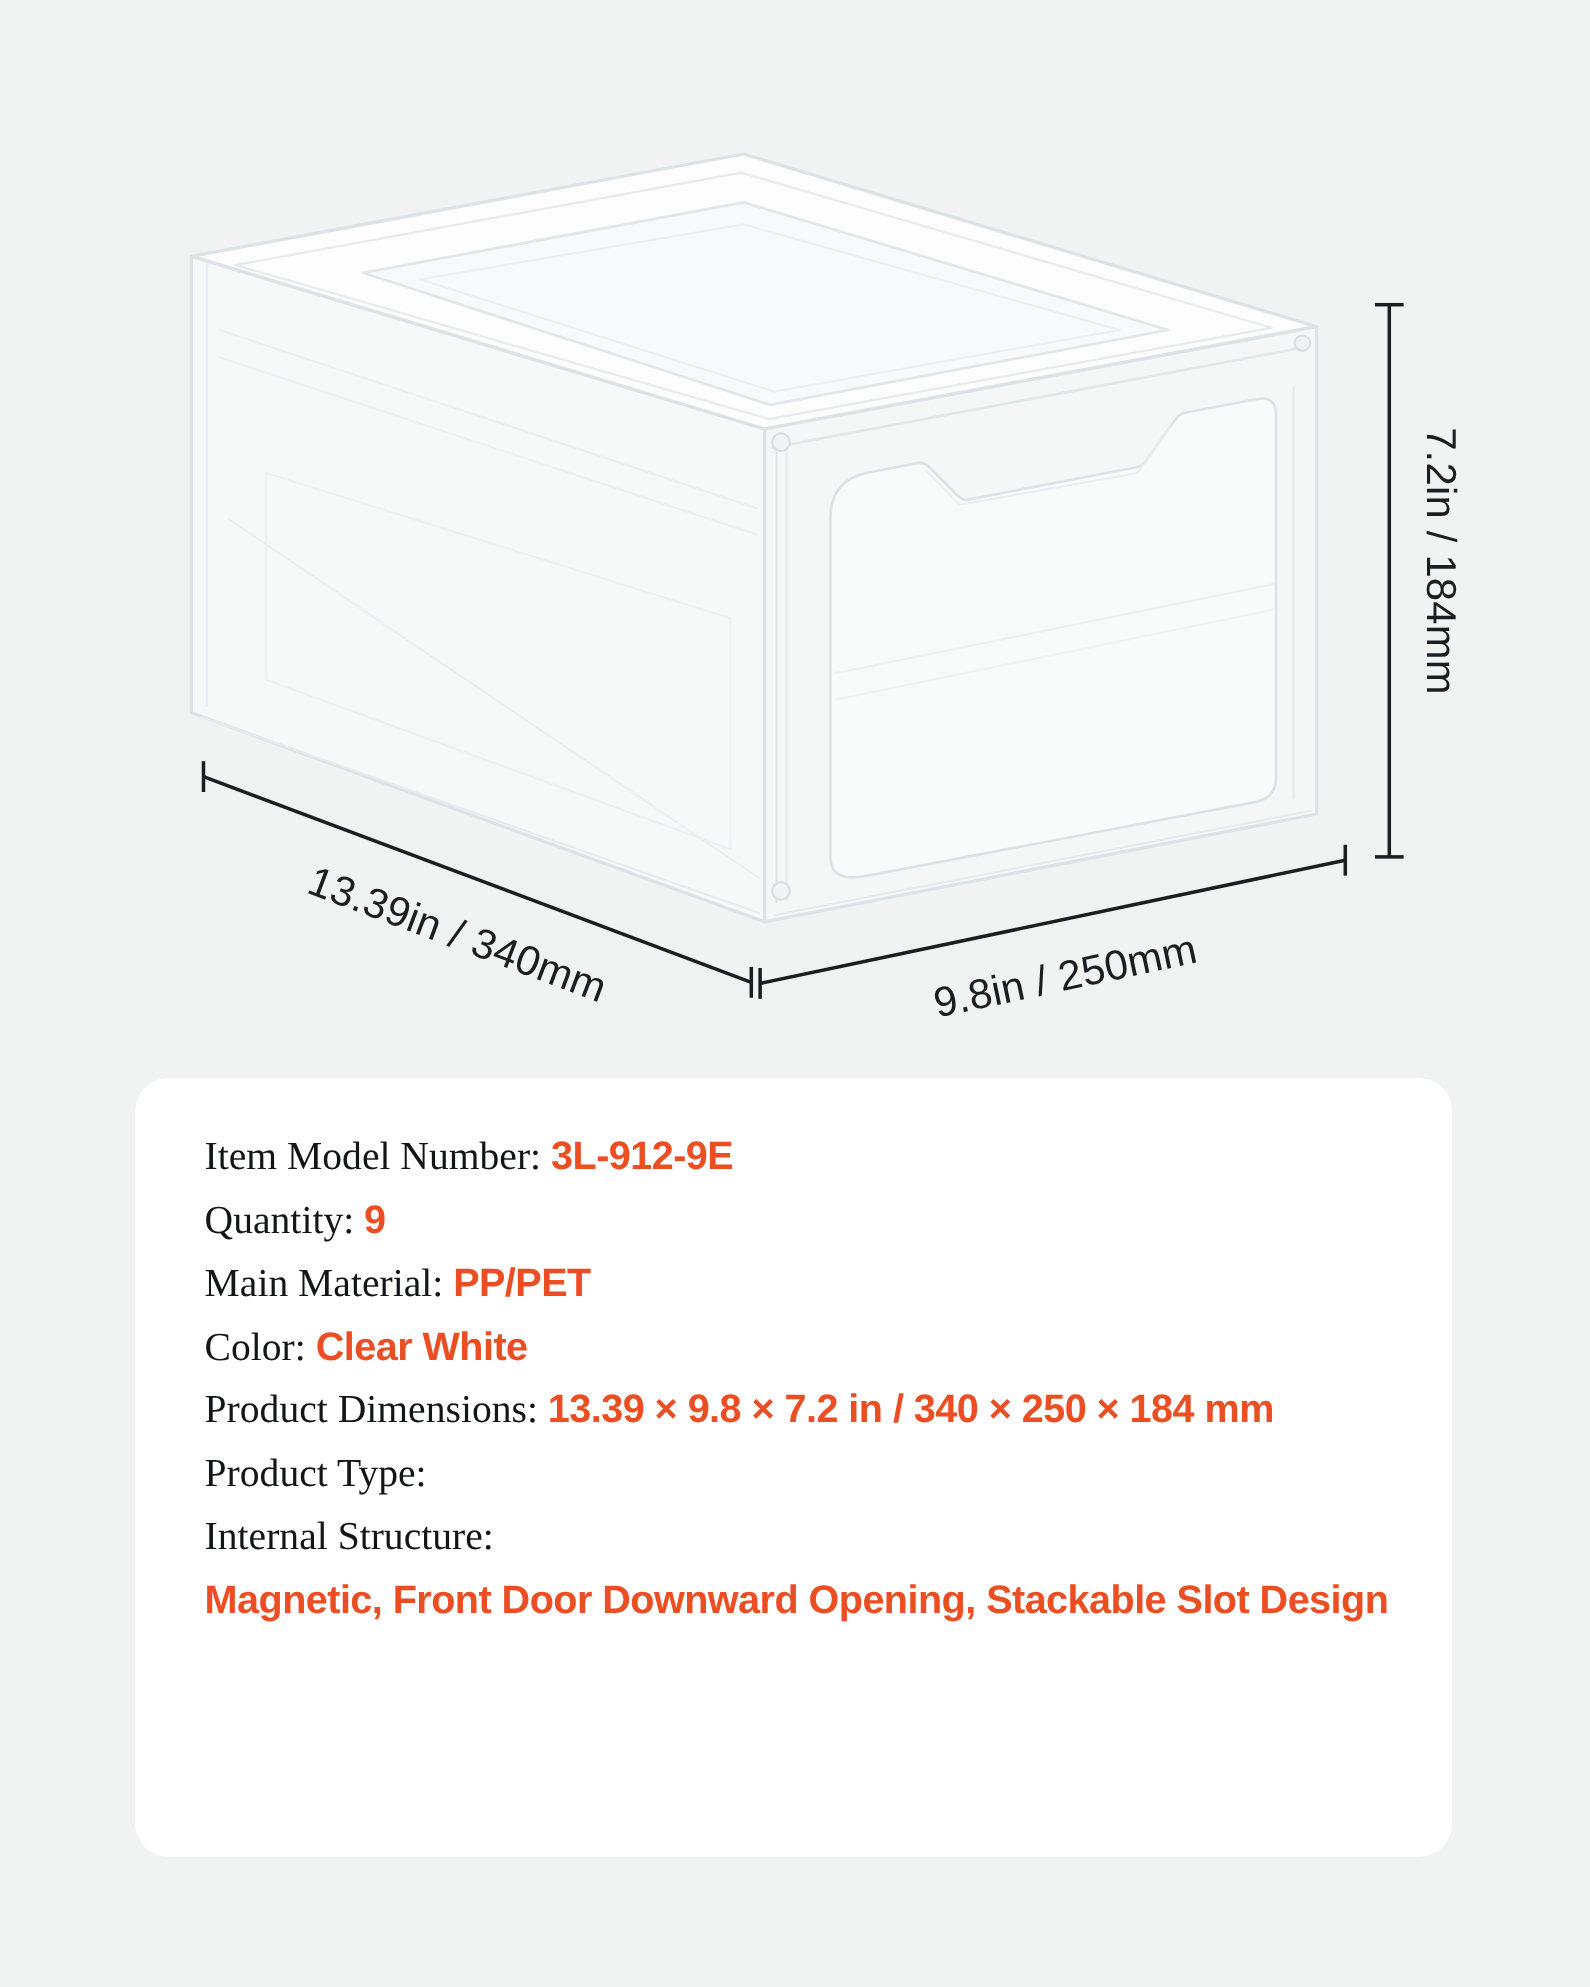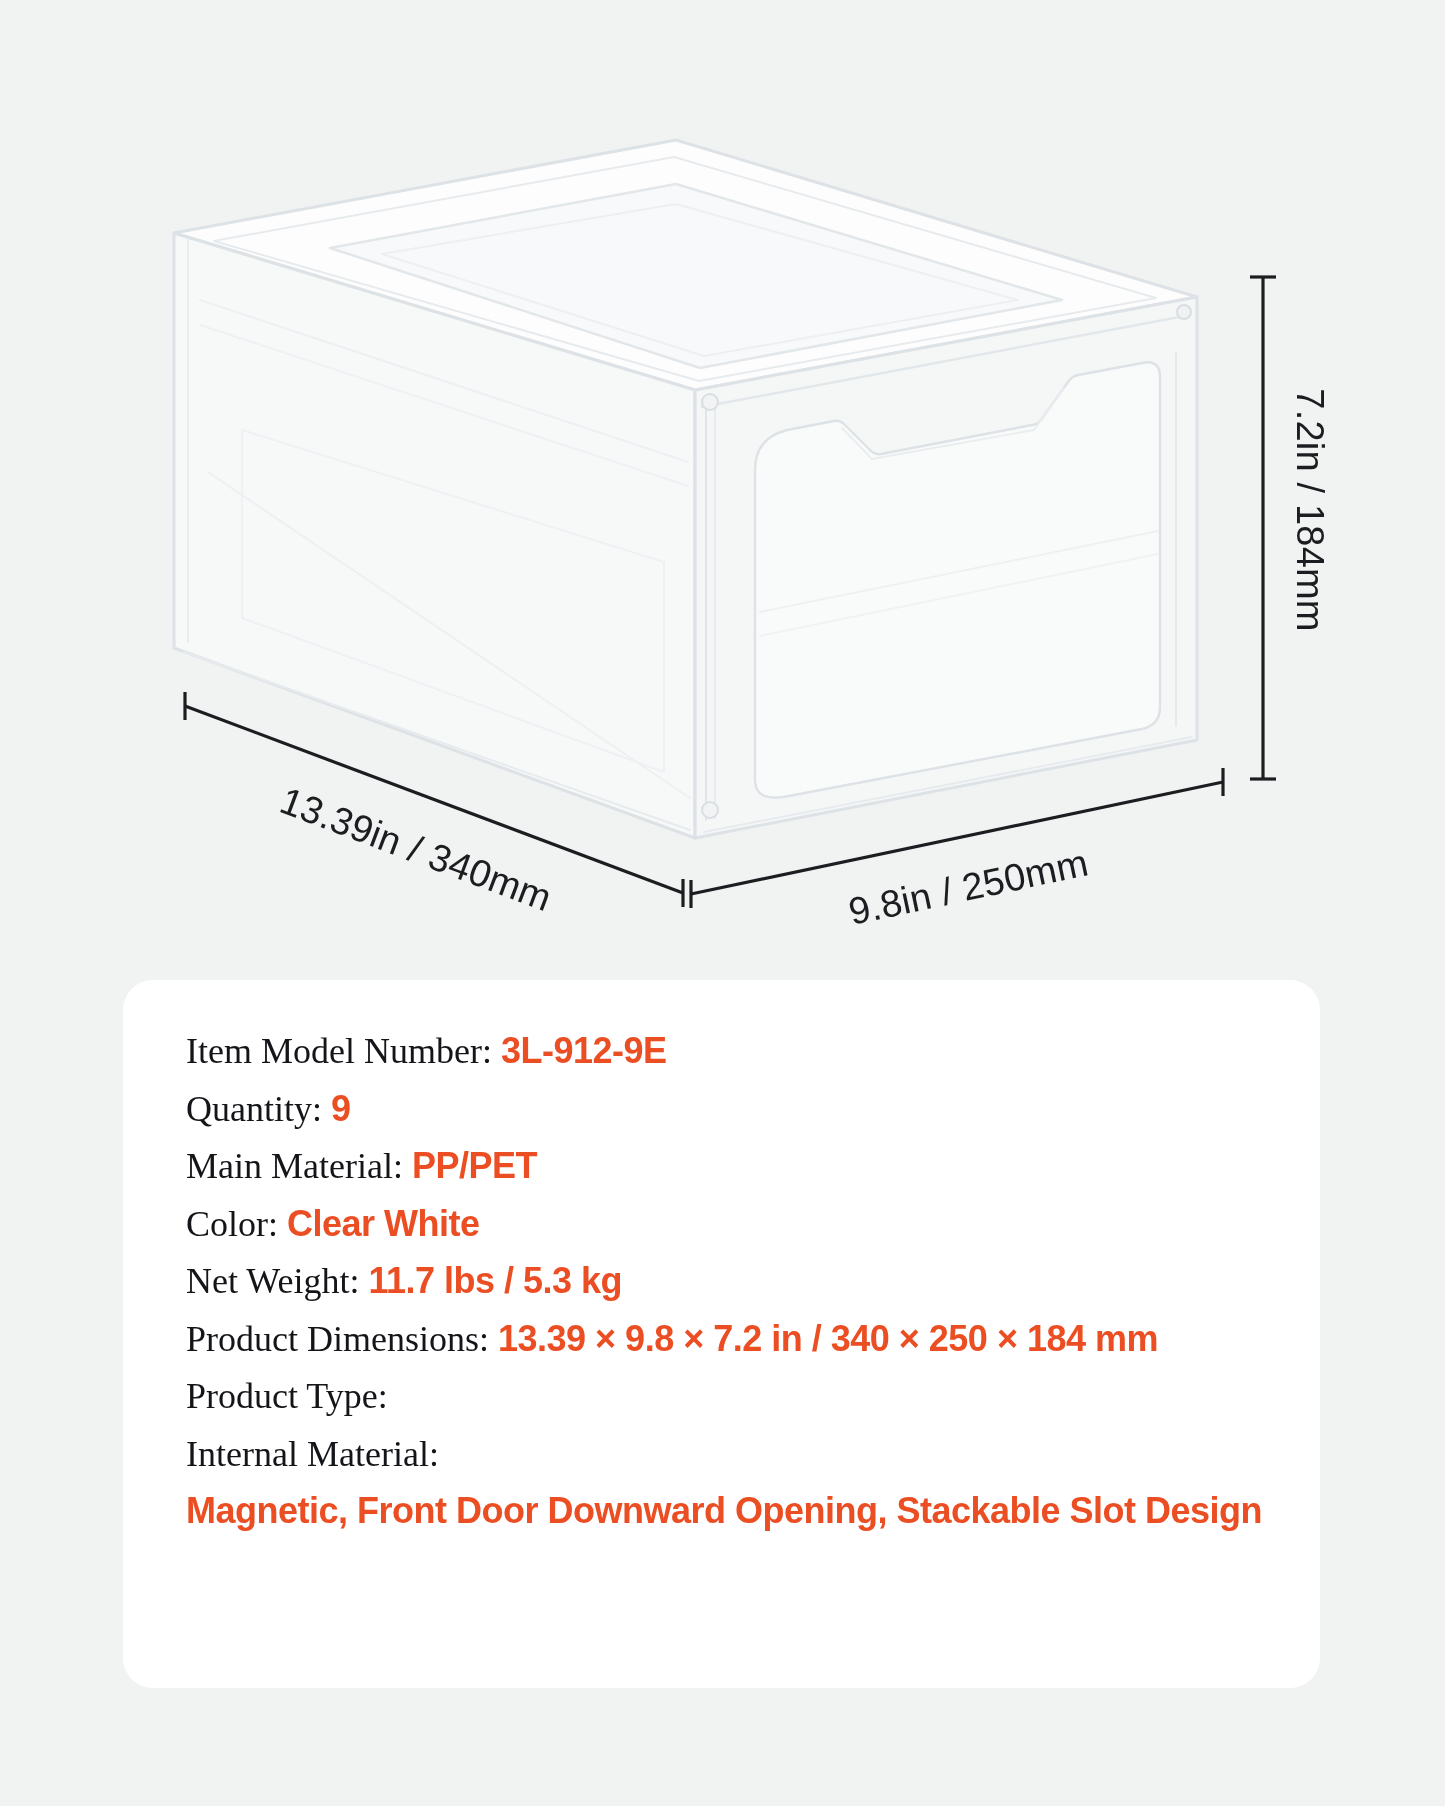--- a/index.html
+++ b/index.html
@@ -105,20 +105,19 @@
         <text class="dim-label" stroke="none" fill="#1c1d20" transform="translate(969,890) rotate(-12)" text-anchor="middle" dominant-baseline="middle">9.8in / 250mm</text>
       </g>
     </g>
   </svg>
 
   <div class="spec-card">
     <div class="spec-row"><span class="lbl">Item Model Number: </span><span class="val">3L-912-9E</span></div>
     <div class="spec-row"><span class="lbl">Quantity: </span><span class="val">9</span></div>
     <div class="spec-row"><span class="lbl">Main Material: </span><span class="val">PP/PET</span></div>
     <div class="spec-row"><span class="lbl">Color: </span><span class="val">Clear White</span></div>
-    <div class="spec-row"><span class="lbl">Net Weight: </span><span class="val">11.7 lbs / 5.3 kg</span></div>
     <div class="spec-row"><span class="lbl">Product Dimensions: </span><span class="val">13.39 × 9.8 × 7.2 in / 340 × 250 × 184 mm</span></div>
     <div class="spec-row"><span class="lbl">Product Type:</span><span class="val"></span></div>
-    <div class="spec-row"><span class="lbl">Internal Material:</span><span class="val"></span></div>
+    <div class="spec-row"><span class="lbl">Internal Structure:</span><span class="val"></span></div>
     <div class="spec-row"><span class="lbl"></span><span class="val">Magnetic, Front Door Downward Opening, Stackable Slot Design</span></div>
   </div>
 
 </div>
 
 </body></html>

